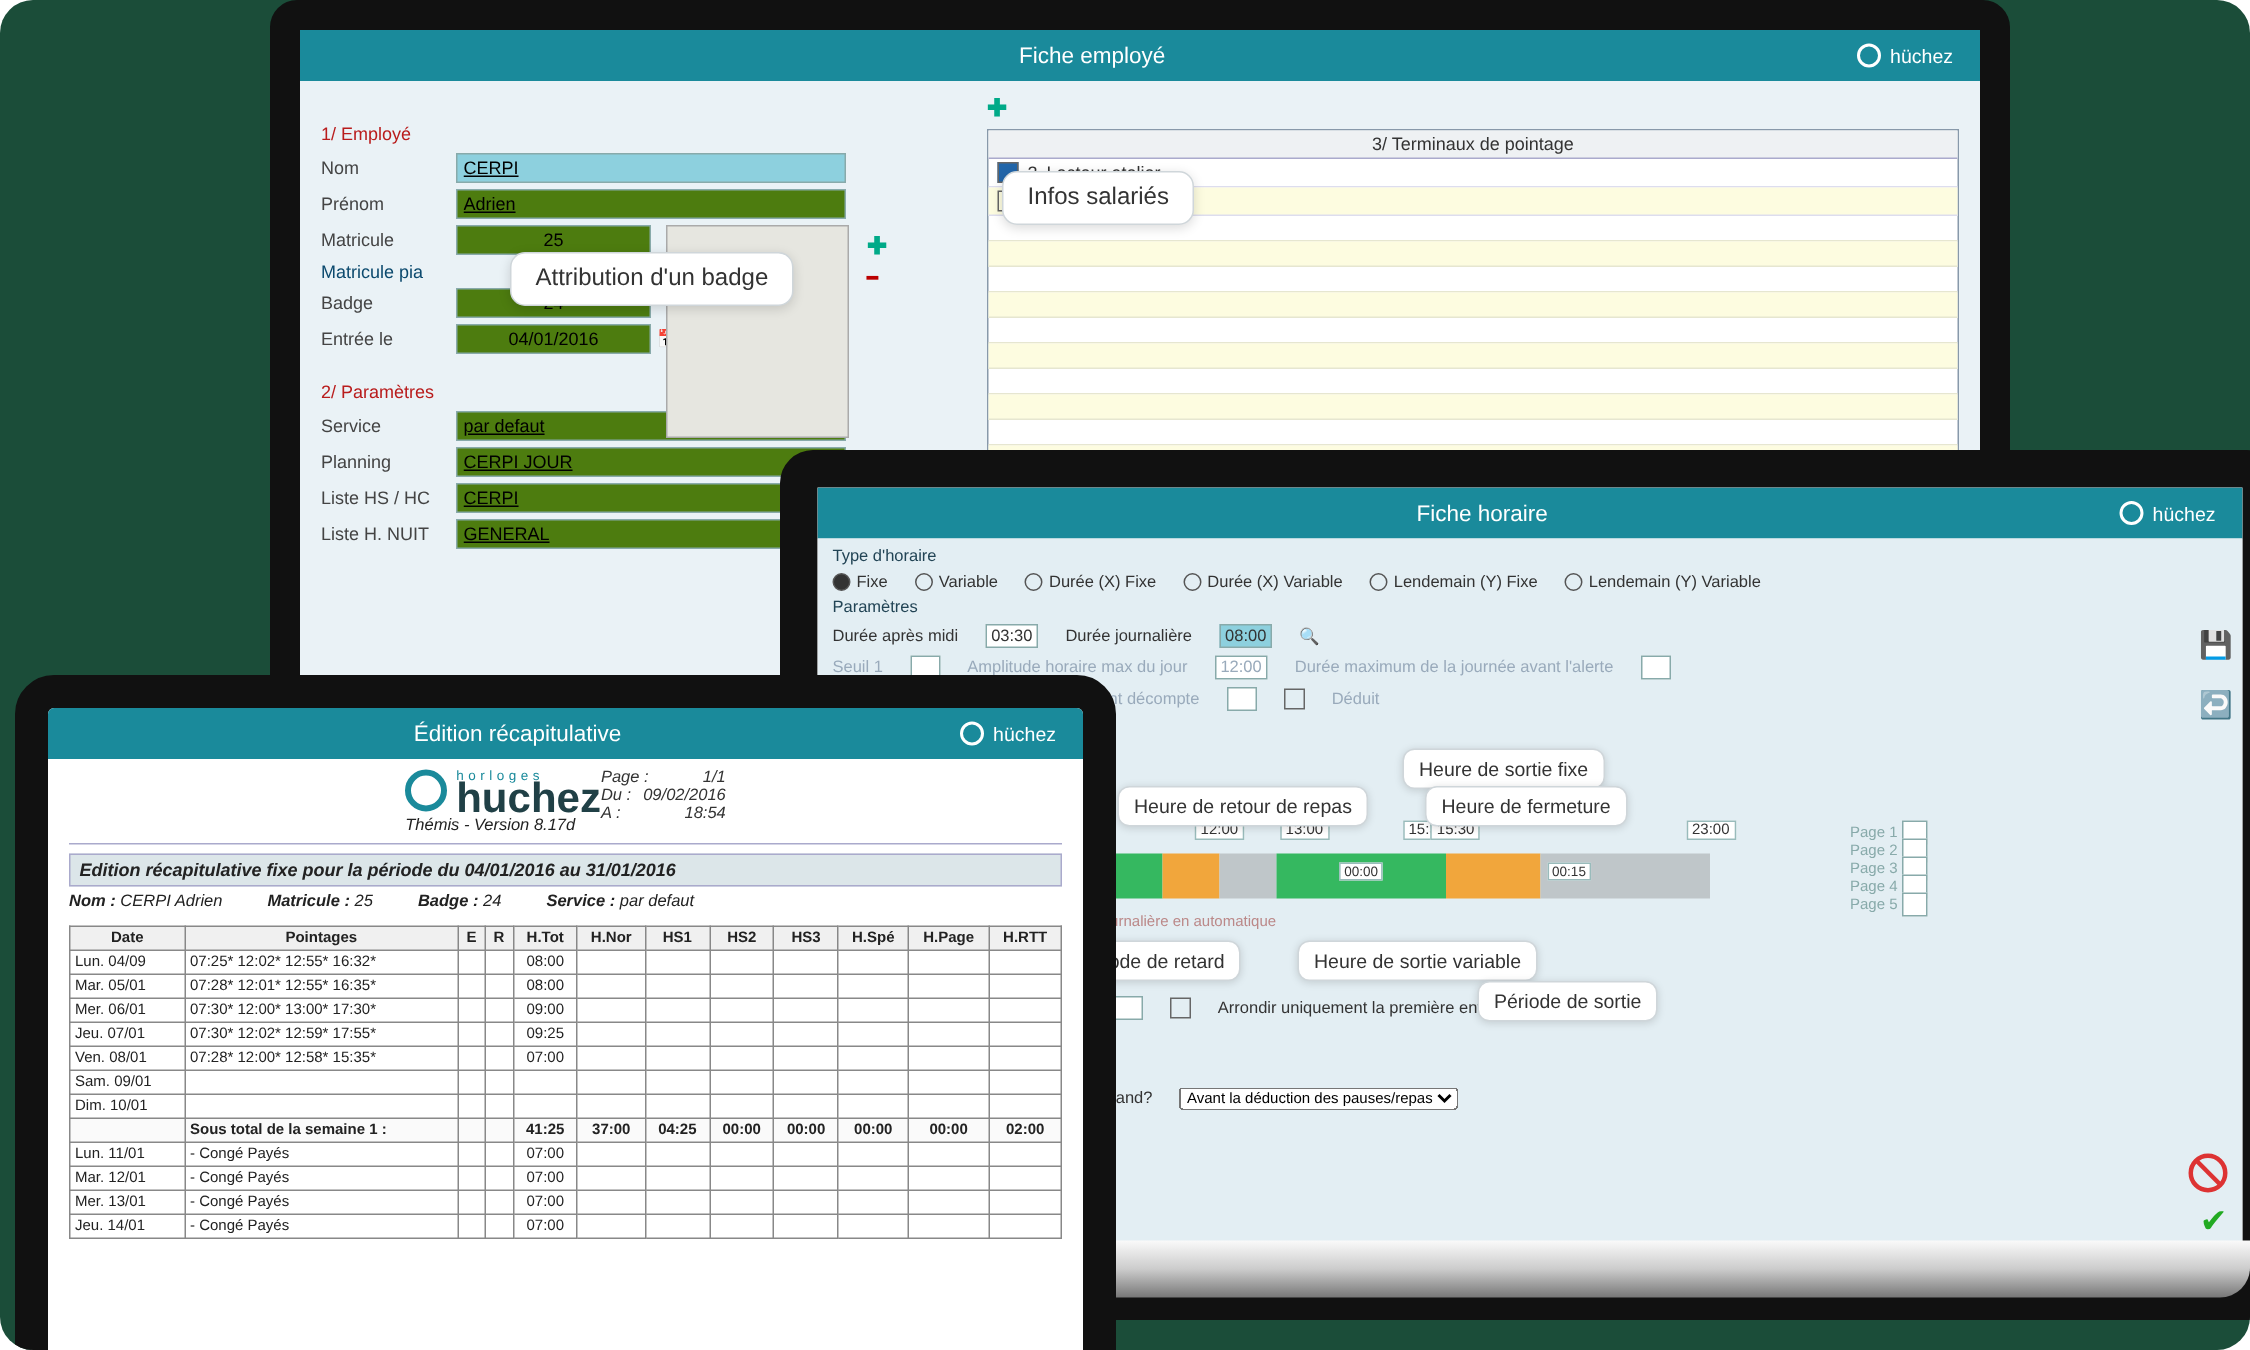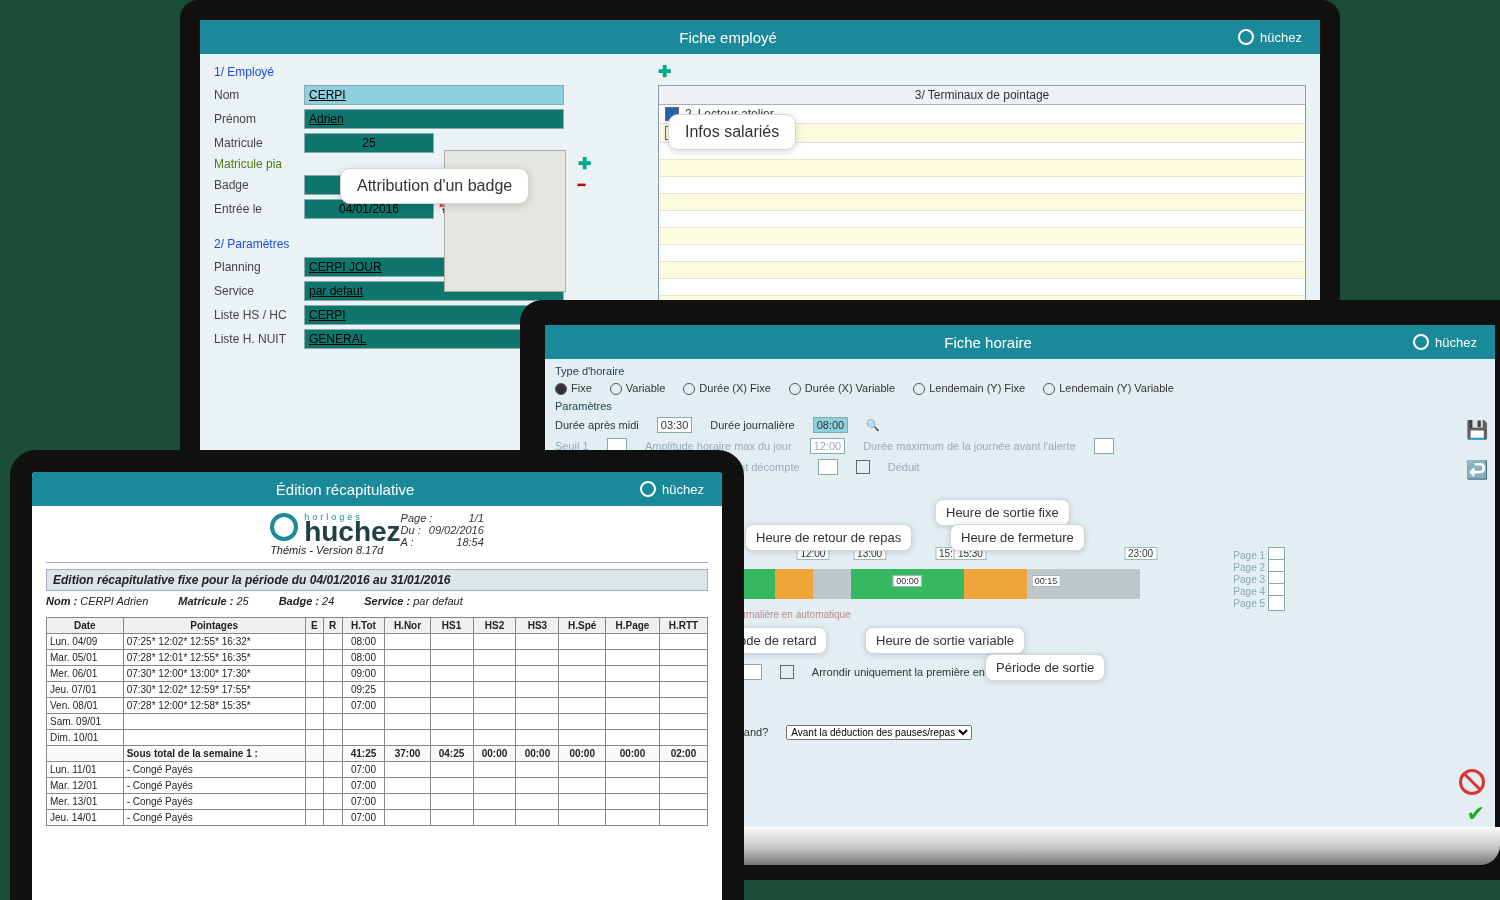--- a/index.html
+++ b/index.html
@@ -1,34 +1,34 @@
 <!DOCTYPE html>
 <html><head>
 <meta charset="utf-8">
 <style>
 html,body{margin:0;padding:0;font-family:Arial,Helvetica,sans-serif;background:#fff;}
-.stage{position:relative;width:1500px;height:900px;background:#1b4d39;overflow:hidden;}
+.stage{position:relative;width:1500px;height:900px;background:#1b4d39;overflow:hidden;border-radius:22px;}
 
 
 .monitor-back{position:absolute;left:180px;top:0;width:1120px;height:480px;
   border:20px solid #111;border-radius:18px;background:#fff;overflow:hidden;}
 .win-titlebar{height:34px;background:#1a8a9b;color:#fff;display:flex;
   align-items:center;justify-content:space-between;padding:0 18px;font-size:15px;}
 .win-titlebar .title{flex:1;text-align:center;}
 .brand{display:flex;align-items:center;gap:6px;font-size:13px;}
 .brand .ring{width:12px;height:12px;border:2px solid #fff;border-radius:50%;}
 
 .back-body{position:relative;height:calc(100% - 34px);background:#eaf2f6;
   font-size:12px;color:#333;padding:8px 14px;box-sizing:border-box;display:flex;gap:14px;}
 .panel-left{flex:0 0 430px;}
 .panel-right{flex:1;}
-.group-title{color:#1d4ed8;margin:3px 0 6px 0;}
+.group-title{color:#b91c1c;margin:20px 0 6px 0;}
 .formrow{display:flex;align-items:center;margin:4px 0;}
 .formrow label{flex:0 0 90px;color:#444;}
-.formrow input{border:1px solid #8aa;background:#0f766e;padding:2px 4px;font-size:12px;}
+.formrow input{border:1px solid #8aa;background:#4d7c0f;padding:2px 4px;font-size:12px;}
 .formrow input.sel{background:#8dd0de;}
 .formrow input.w-lg{width:250px;text-decoration:underline;}
 .formrow input.w-sm{width:120px;text-align:center;}
 .photo-box{position:absolute;left:244px;top:96px;width:120px;height:140px;
   background:#e6e6e0;border:1px solid #aaa;}
 .addicon{color:#0a8;font-weight:bold;font-size:16px;}
 .delicon{color:#b00;font-weight:bold;}
 .terminals{border:1px solid #89a;background:#fff;}
 .terminals .th{display:flex;justify-content:center;padding:2px 0;
   background:#eef1f3;border-bottom:1px solid #aac;}
@@ -132,44 +132,44 @@
           </div>
       <div class="formrow">
             <label>Prénom</label>
         <input class="w-lg" value="Adrien" style="">
           </div>
       <div class="formrow">
             <label>Matricule</label>
         <input class="w-sm" value="25" style="">
           </div>
       <div class="formrow">
-            <label style="color:#4d7c0f;">Matricule pia</label>
+            <label style="color:#0c4a6e;">Matricule pia</label>
           </div>
       <div class="formrow">
             <label>Badge</label>
         <input class="w-sm" value="24" style="">
           </div>
       <div class="formrow">
             <label>Entrée le</label>
         <input class="w-sm" value="04/01/2016" style="">
         <span style="margin-left:4px;">📅</span>
           </div>
 
       <div class="photo-box"></div>
       <span class="addicon" style="position:absolute;left:378px;top:100px;">✚</span>
       <span class="delicon" style="position:absolute;left:378px;top:124px;">━</span>
 
       <div class="group-title" style="margin-top:18px;">2/ Paramètres</div>
       <div class="formrow">
+            <label>Service</label>
+        <input class="w-lg" value="par defaut" style="">
+          </div>
+      <div class="formrow">
             <label>Planning</label>
         <input class="w-lg" value="CERPI JOUR" style="">
-          </div>
-      <div class="formrow">
-            <label>Service</label>
-        <input class="w-lg" value="par defaut" style="">
           </div>
       <div class="formrow">
             <label>Liste HS / HC</label>
         <input class="w-lg" value="CERPI" style="">
           </div>
       <div class="formrow">
             <label>Liste H. NUIT</label>
         <input class="w-lg" value="GENERAL" style="">
           </div>
     </div>

